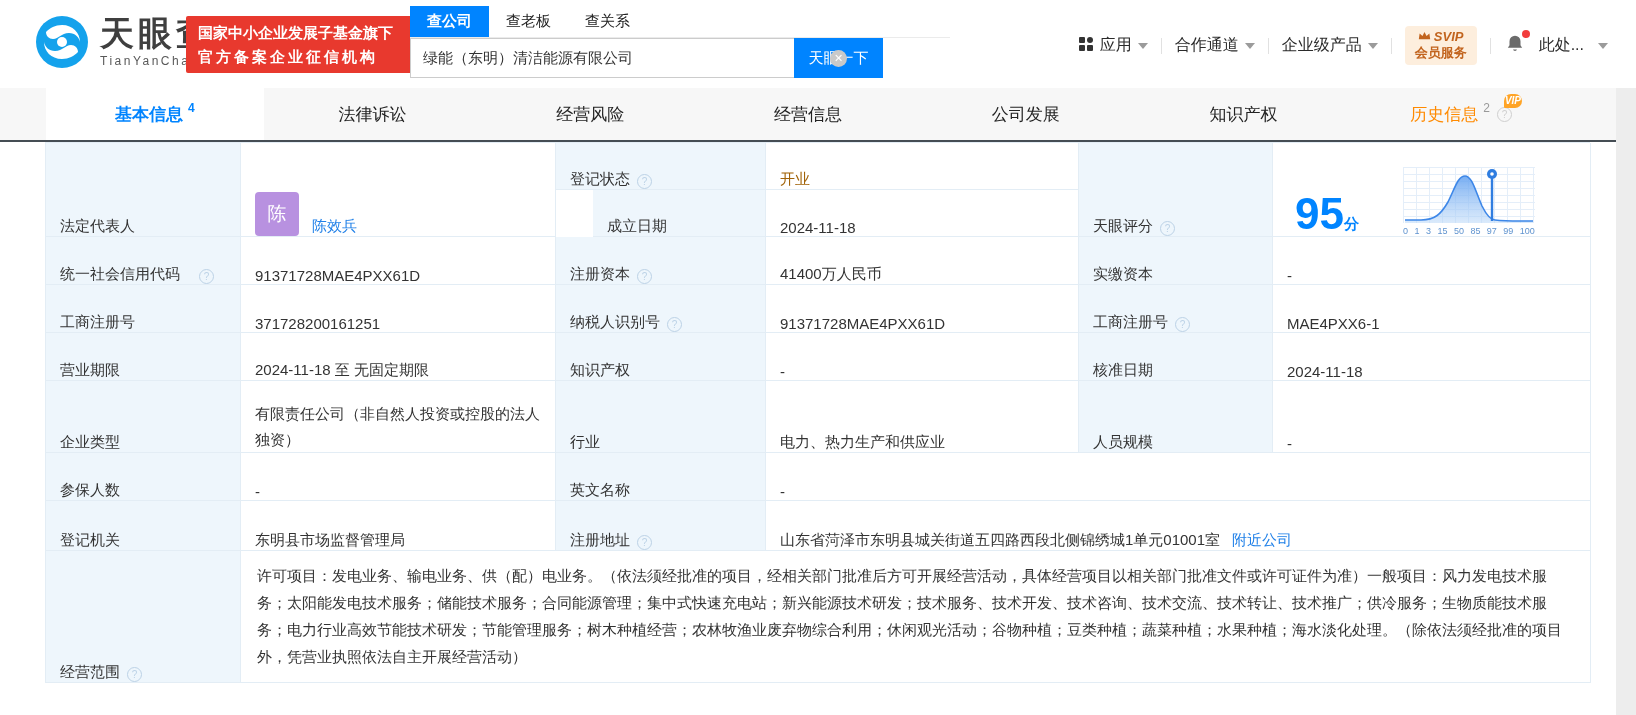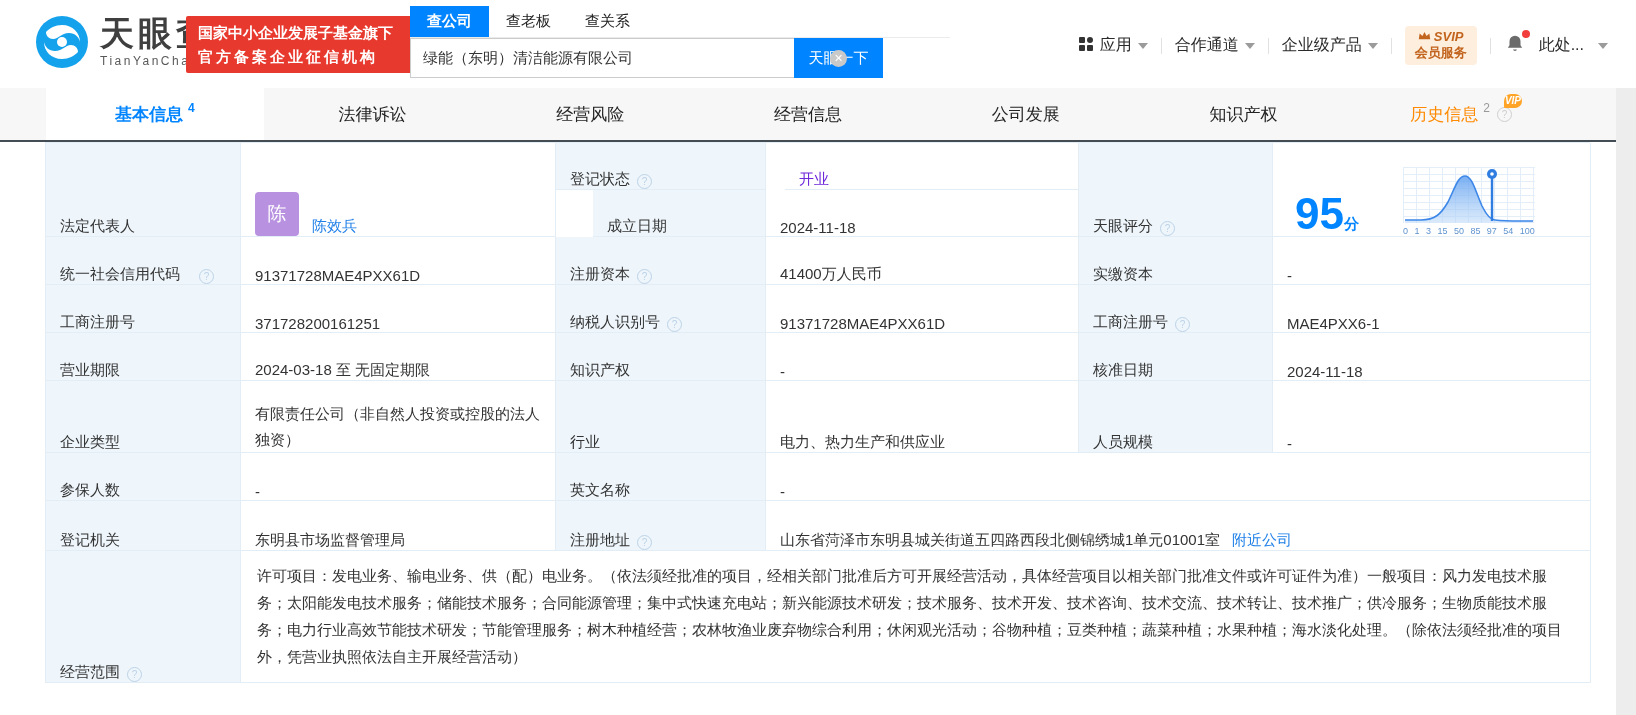--- a/index.html
+++ b/index.html
@@ -51,21 +51,21 @@
   .q::before { content:"?"; }
   .q.gray { border-color:#cfcfcf; color:#cfcfcf; margin-left:4px;}
 
   
   .info-grid { display:grid; margin-left:45px; width:1545px;
     grid-template-columns:195px 315px 210px 313px 194px 318px;
     grid-template-rows:47px 47px 48px 48px 48px 72px 48px 50px 132px;
     border-left:1px solid #e3edf5; border-top:1px solid #e3edf5; font-size:15px; }
   .cell { border-right:1px solid #e3edf5; border-bottom:1px solid #e3edf5; display:flex; align-items:flex-end; padding:0 14px; background:#fff; }
   .lbl { background:#eef6fc; color:#333; }
-  .green { color:#6d28d9;margin-left:19px; }
+  .green { color:#a16207; }
   .link { color:#2080e8; cursor:pointer; text-decoration:none; }
   .avatar { width:44px; height:44px; border-radius:4px; background:#b891e0; color:#fff; font-size:19px; display:flex; align-items:center; justify-content:center; margin-right:13px; flex:none; cursor:pointer;}
   .scope-cell { align-items:flex-start; padding:11px 16px; line-height:27px; display:block; }
 
   
   .score-cell { gap:14px; justify-content:flex-start; padding-left:22px;}
   .score-num { color:#0084ff; font-weight:bold; font-size:44px; line-height:1; }
   .score-unit { color:#0084ff; font-size:15px; font-weight:bold; }
   .score-chart-wrap { margin-left:30px; width:132px; }
   .score-chart { position:relative; width:132px; height:56px;
@@ -232,21 +232,21 @@
           </svg>
         </div>
         <div class="ticks">
           <span>0</span>
           <span>1</span>
           <span>3</span>
           <span>15</span>
           <span>50</span>
           <span>85</span>
           <span>97</span>
-          <span>54</span>
+          <span>99</span>
           <span>100</span>
         </div>
       </div>
     </div>
     <div class="cell lbl" style="grid-column:3;grid-row:2;margin-left:37px;">
         <span>成立日期</span>
       </div>
     <div class="cell" style="grid-column:4;grid-row:2;">
         <span>2024-11-18</span>
       </div>
@@ -290,21 +290,21 @@
         <span class="q"></span>
       </div>
     <div class="cell" style="grid-column:6;grid-row:4;">
         <span>MAE4PXX6-1</span>
       </div>
 
     <div class="cell lbl" style="grid-column:1;grid-row:5;">
         <span>营业期限</span>
       </div>
     <div class="cell" style="grid-column:2;grid-row:5;">
-        <span>2024-03-18 至 无固定期限</span>
+        <span>2024-11-18 至 无固定期限</span>
       </div>
     <div class="cell lbl" style="grid-column:3;grid-row:5;">
         <span>知识产权</span>
       </div>
     <div class="cell" style="grid-column:4;grid-row:5;">
         <span>-</span>
       </div>
     <div class="cell lbl" style="grid-column:5;grid-row:5;">
         <span>核准日期</span>
       </div>

